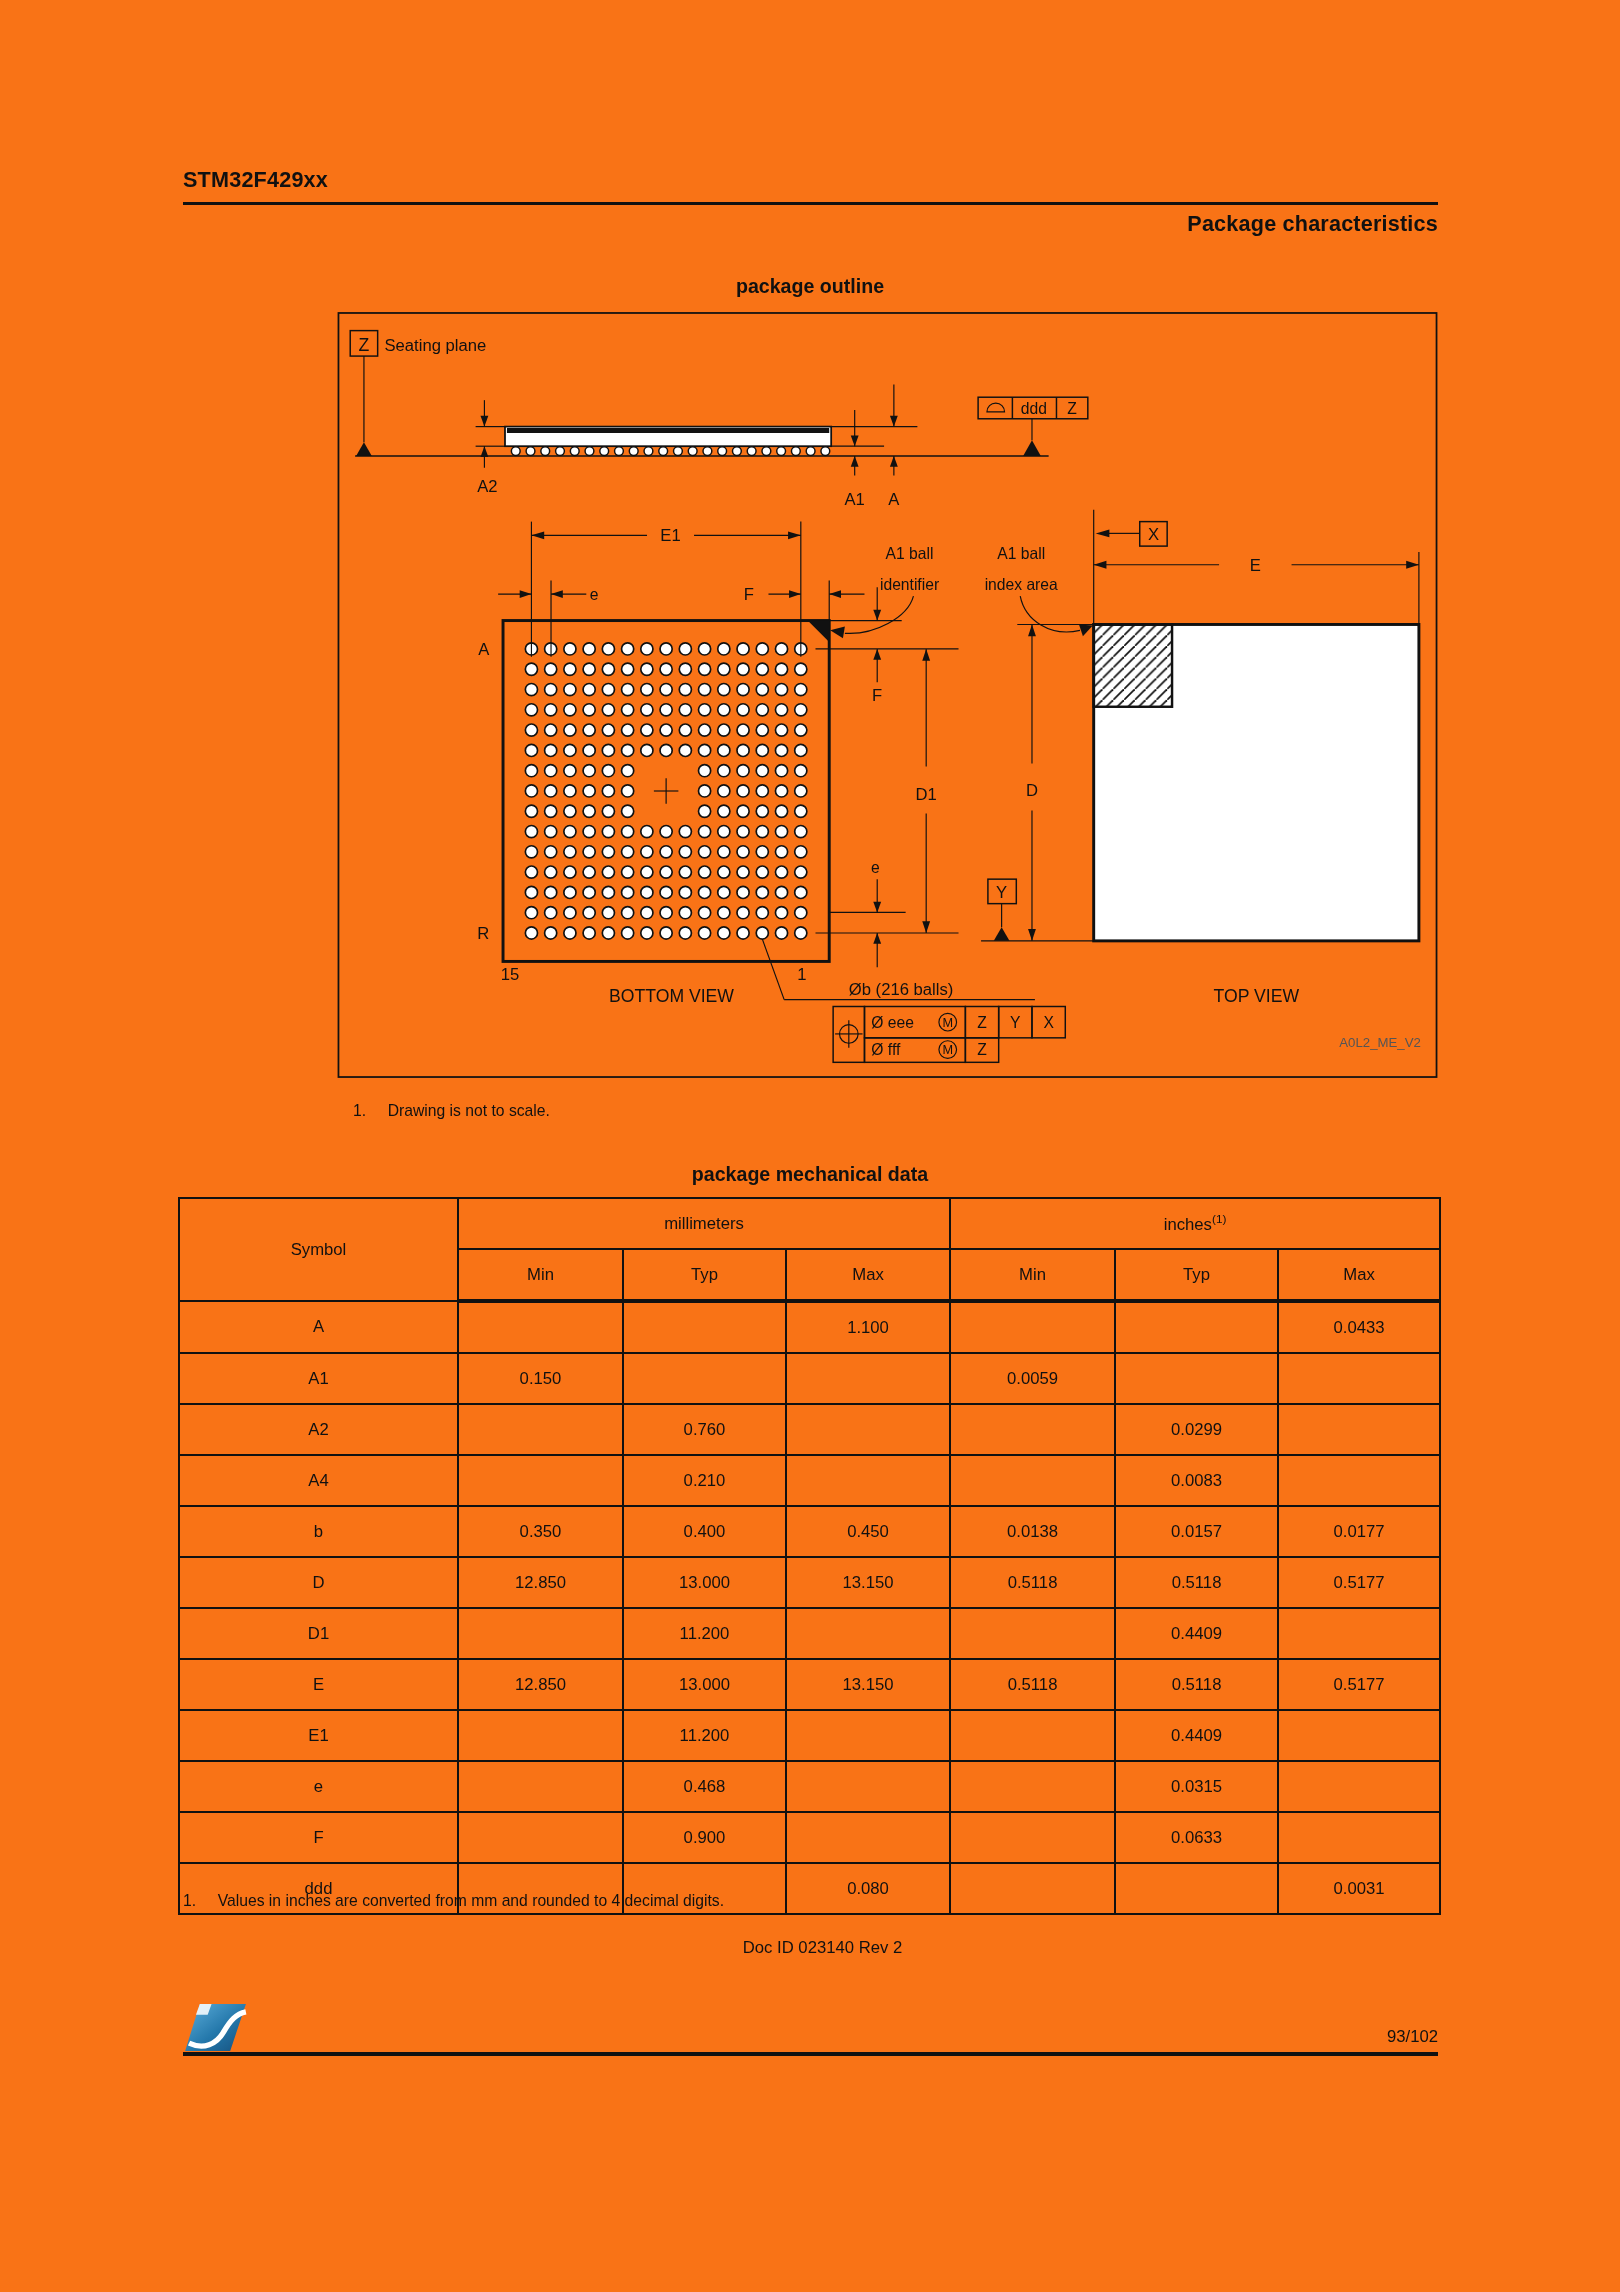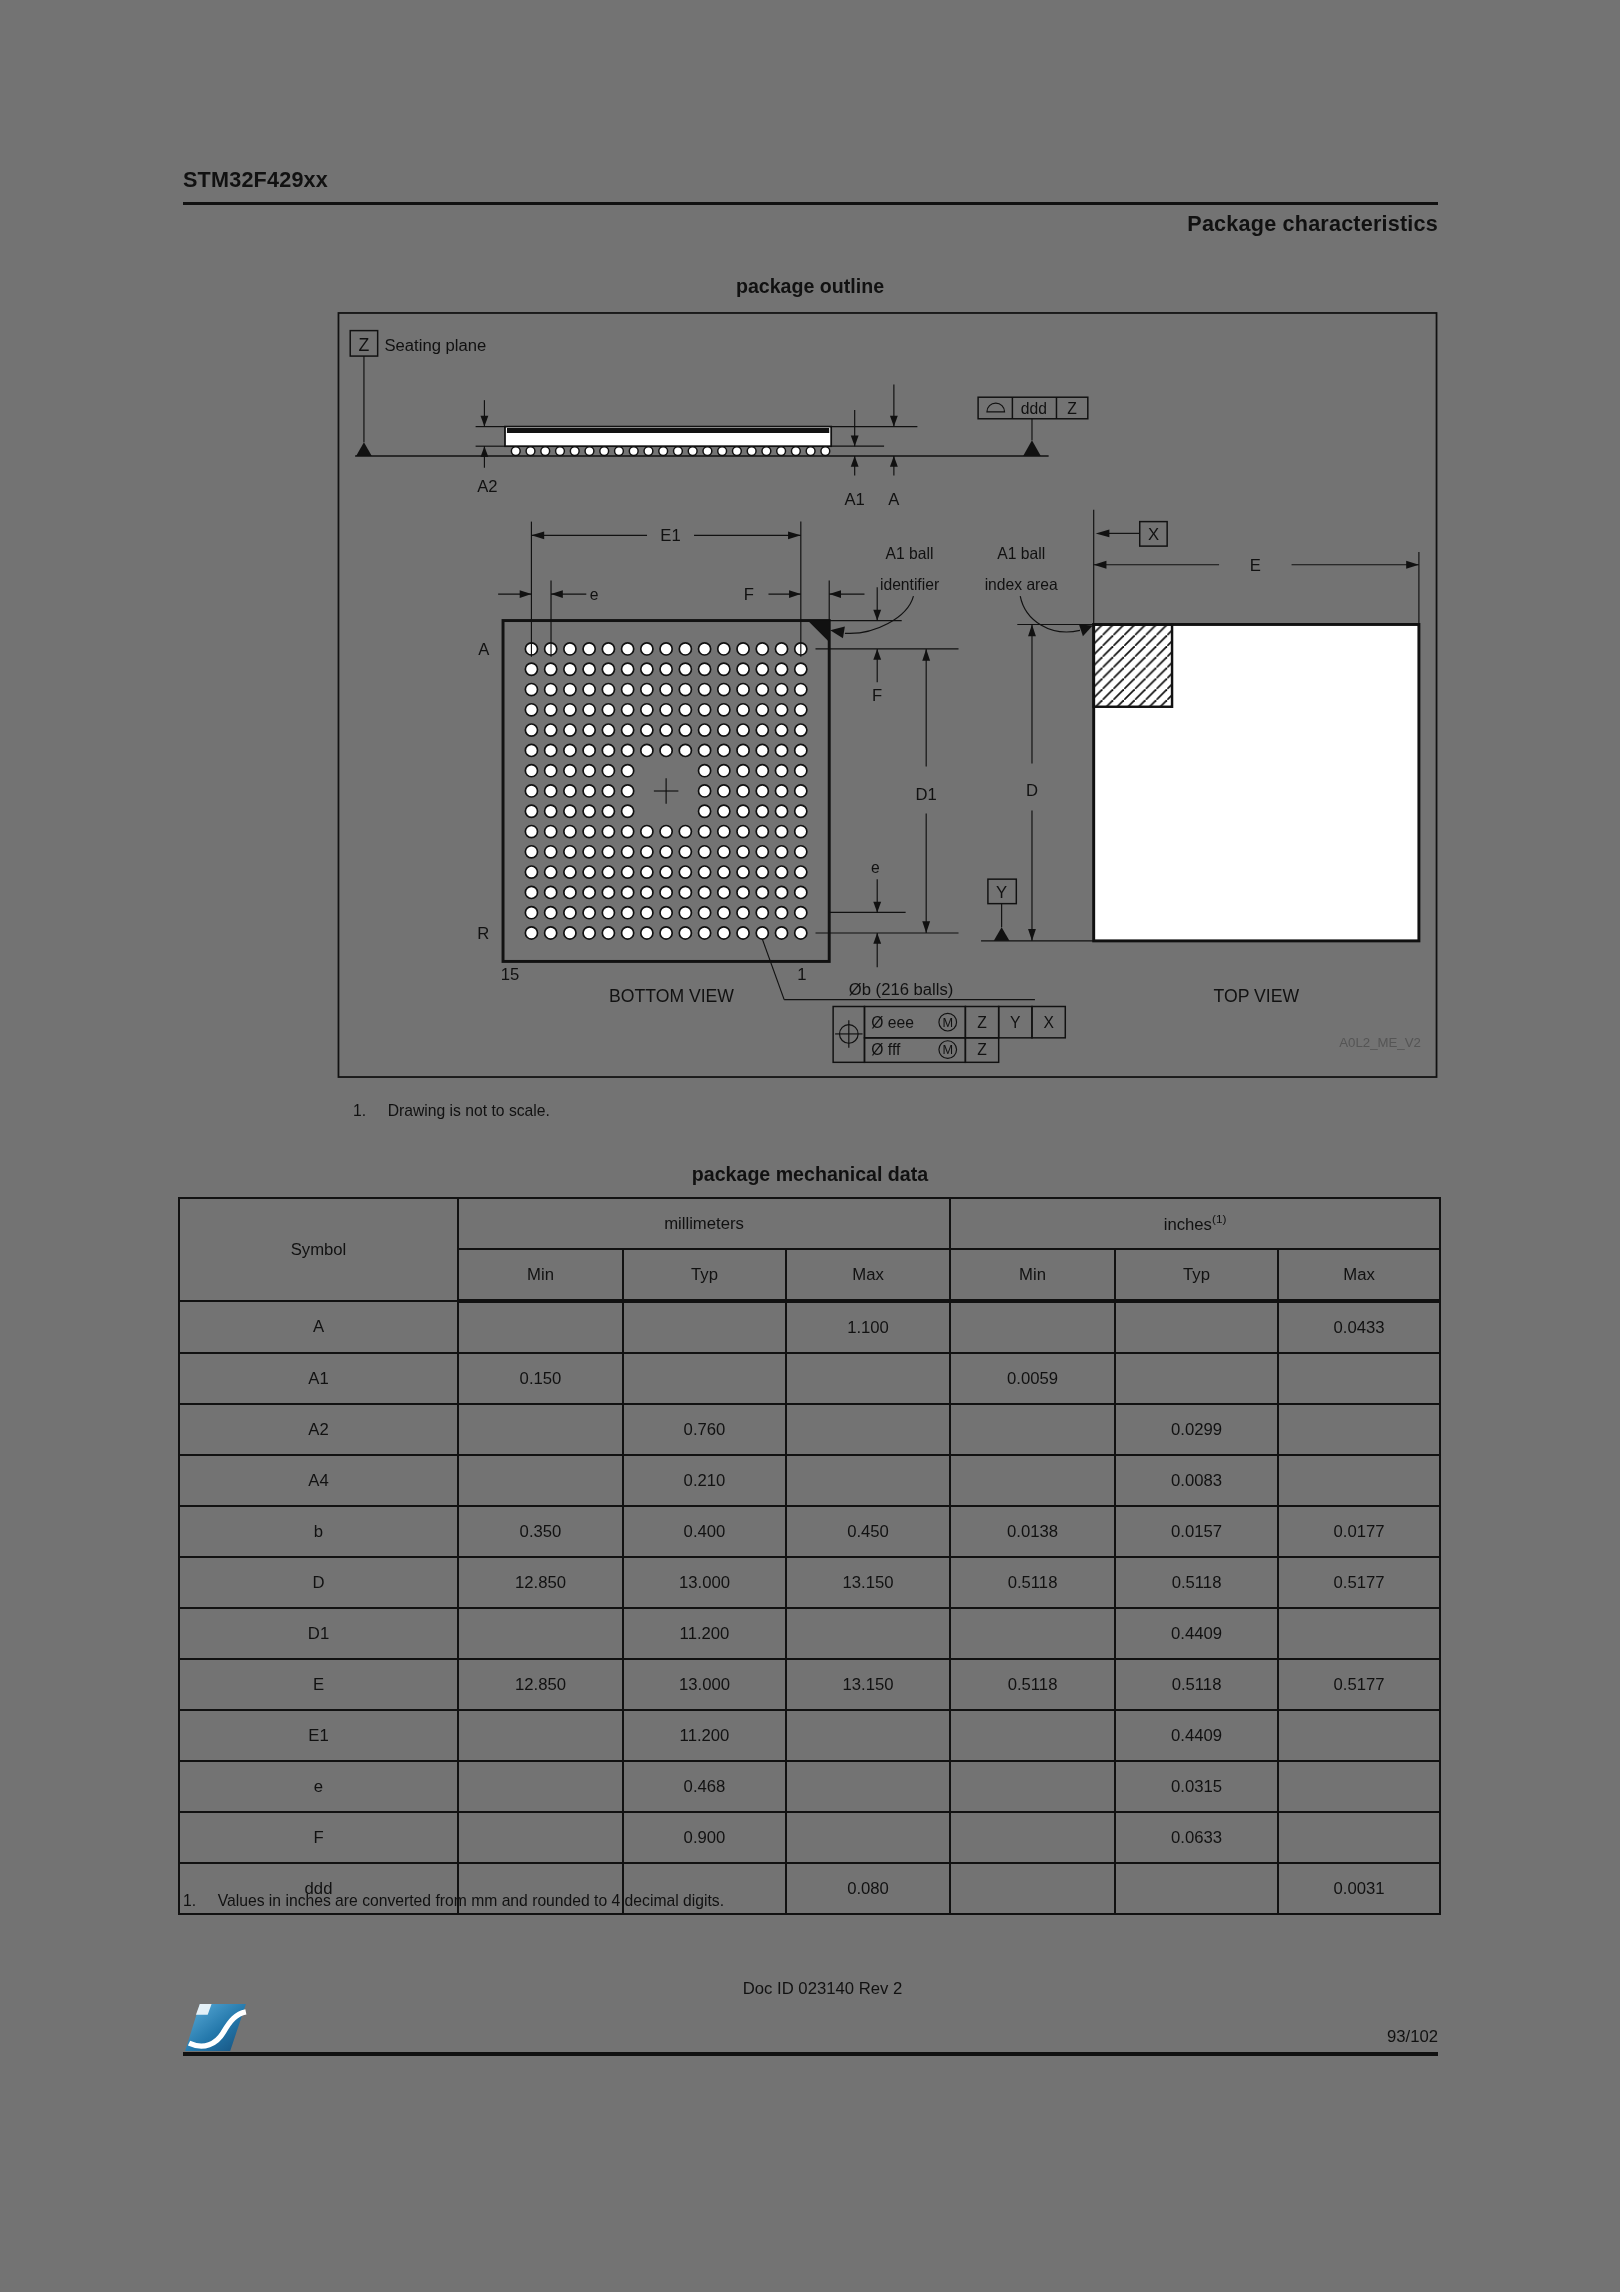--- a/index.html
+++ b/index.html
@@ -1,16 +1,16 @@
 <!DOCTYPE html>
 <html><head>
 <meta charset="utf-8">
 <style>
   html,body{margin:0;padding:0;background:#e8e8e8;}
-  #page{position:relative;width:1620px;height:2293px;background:#737373;margin:0 auto;
+  #page{position:relative;width:1620px;height:2293px;background:#f97316;margin:0 auto;
         font-family:"Liberation Sans",sans-serif;color:#111;overflow:hidden;}
   .abs{position:absolute;}
   .hdr{top:167px;font-size:21.6px;font-weight:bold;letter-spacing:0.2px;}
   .rule{background:#111;}
   .cent{left:0;right:0;text-align:center;}
   .figtitle{font-size:19.6px;font-weight:bold;}
   .note{font-size:15.7px;}
   .note .gap{display:inline-block;width:21.6px;}
   
   svg text{font-family:"Liberation Sans",sans-serif;fill:#111;font-size:16px;}
@@ -620,18 +620,18 @@
       <linearGradient id="stg" x1="0" y1="0" x2="1" y2="1">
         <stop offset="0" stop-color="#5fb0dc"></stop>
           <stop offset="0.55" stop-color="#2478ab"></stop>
           <stop offset="1" stop-color="#154f7c"></stop>
       </linearGradient>
     </defs>
     <path d="M16,1 L63,1 L47,49 L1,49 Z" fill="url(#stg)"></path>
     <path d="M5,41 C20,48 33,42 40,30 C47,18 53,11 63,9" stroke="#fff" stroke-width="5.5" fill="none"></path>
     <path d="M16,1 L28,1 L24,12 L12,12 Z" fill="#fff" opacity="0.85"></path>
   </svg>
-  <div class="abs cent foot" style="top:1979px;margin-left:25px;">Doc ID 023140 Rev 2</div>
+  <div class="abs cent foot" style="top:1938px;margin-left:25px;">Doc ID 023140 Rev 2</div>
   <div class="abs foot" style="right:182px;top:2027px;">93/102</div>
   <div class="abs rule" style="left:183px;top:2052px;width:1255px;height:3.9px;"></div>
 
 </div>
 
 
 </body></html>

